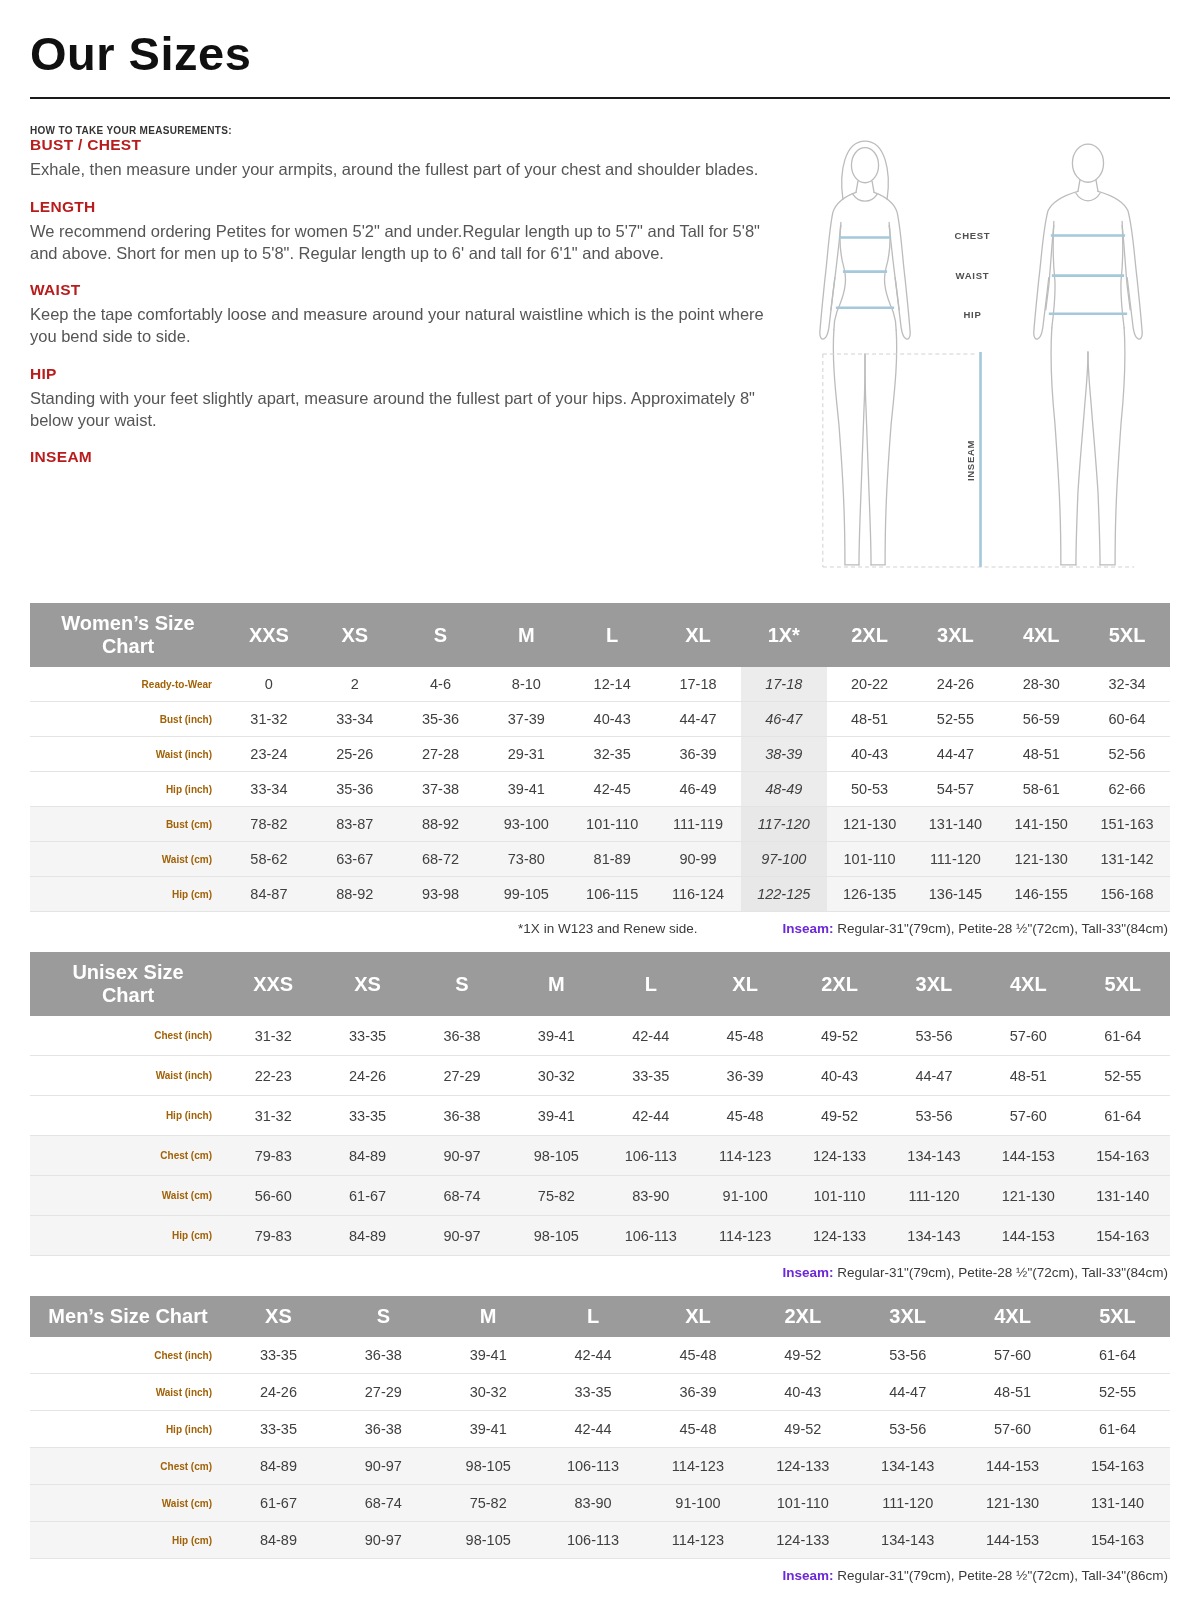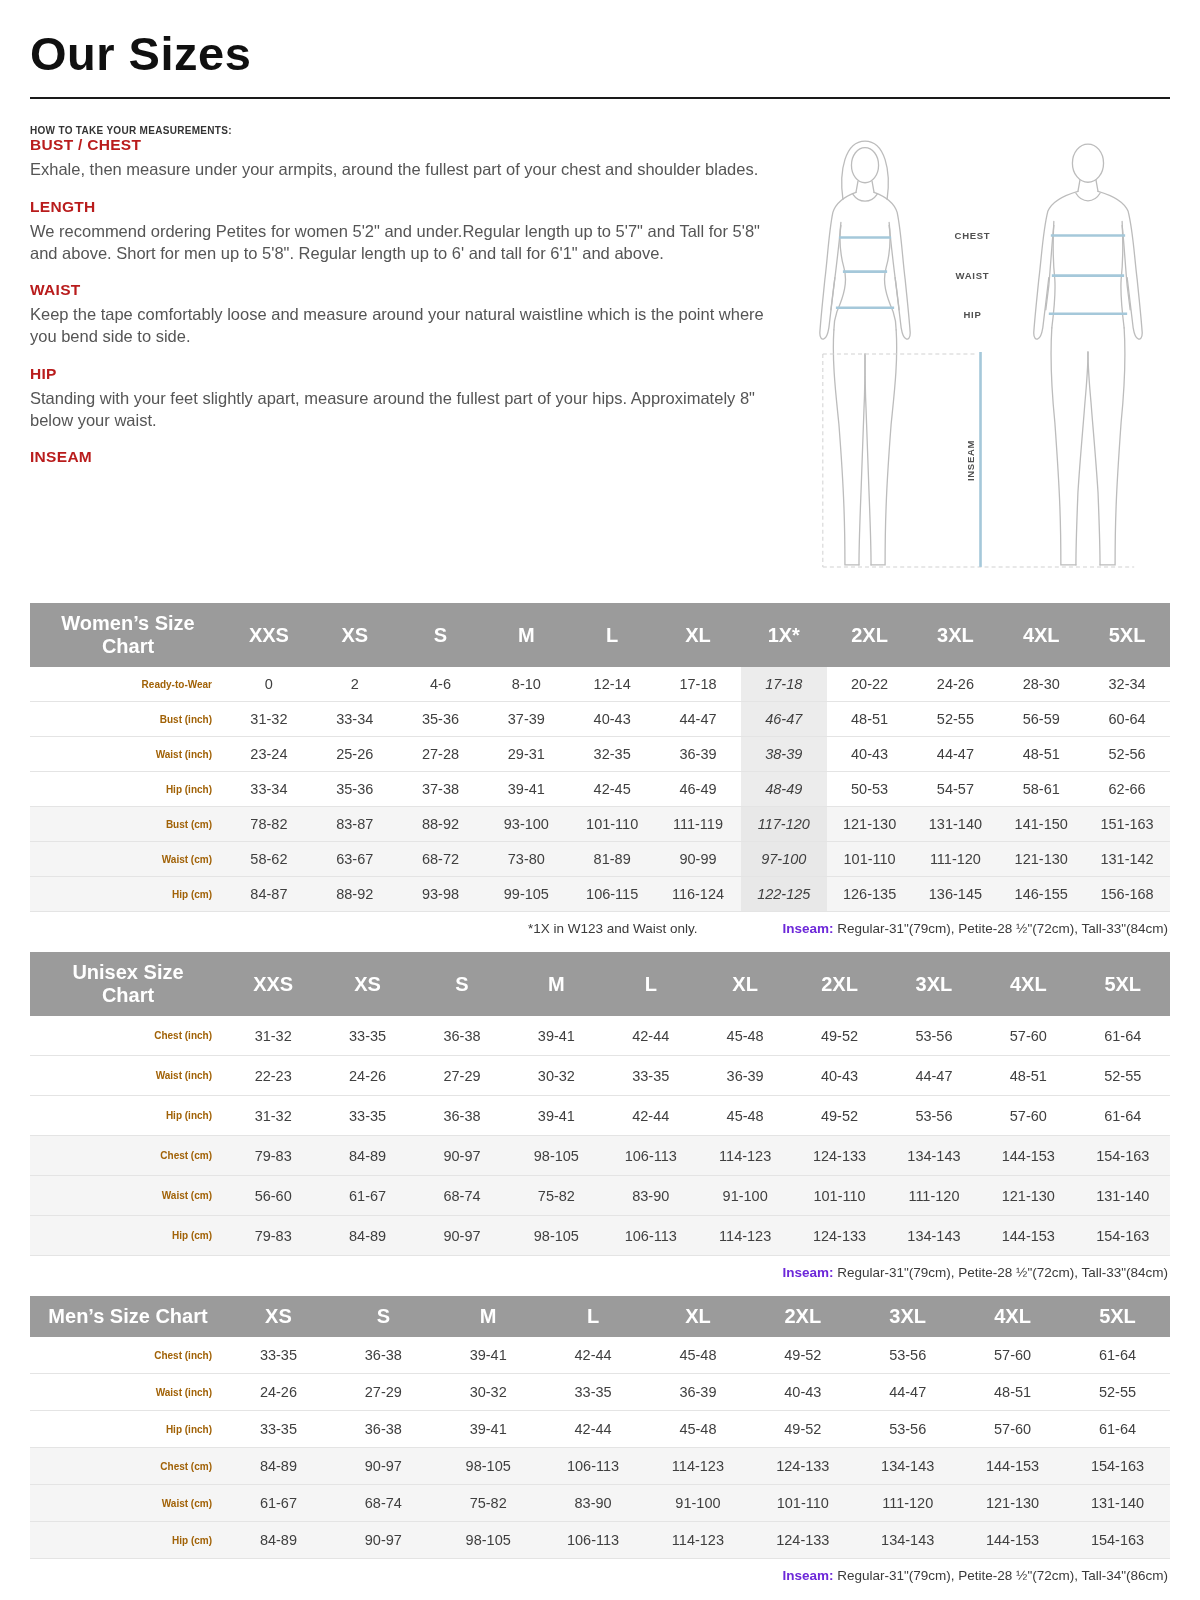--- a/index.html
+++ b/index.html
@@ -265,21 +265,21 @@
               <td class="hl">122-125</td>
               <td>126-135</td>
               <td>136-145</td>
               <td>146-155</td>
               <td>156-168</td>
             </tr>
           </tbody>
         </table>
       </div>
     <div class="footnote-row">
-      <span>*1X in W123 and Waist only.</span>
+      <span>*1X in W123 and Renew side.</span>
       <span><b>Inseam:</b><span> Regular-31"(79cm), Petite-28 ½"(72cm), Tall-33"(84cm)</span></span>
     </div>
   </section>
 
   <section class="chart-section">
     <div>
         <table class="size-table t1">
           <thead>
             <tr>
               <th class="label-col">Unisex Size Chart</th>

